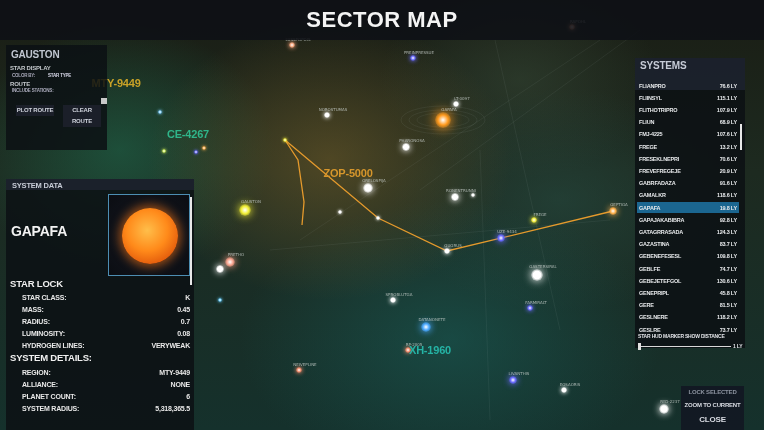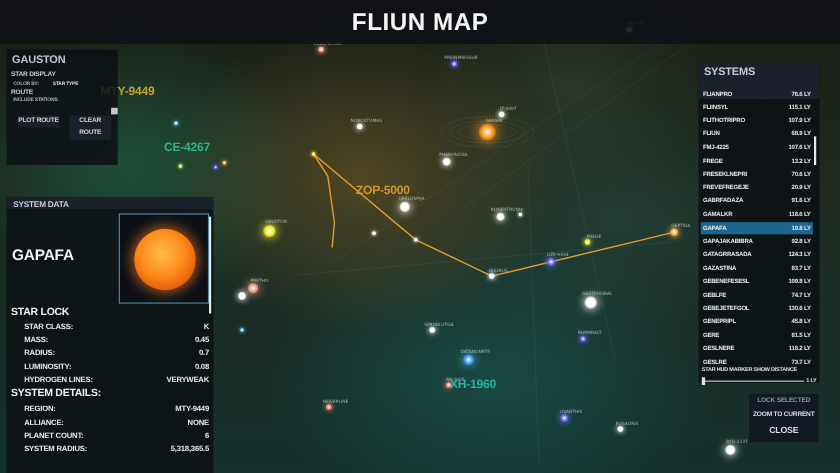--- a/index.html
+++ b/index.html
@@ -50,21 +50,21 @@
   #systems .phead { font-size: 10px; padding: 2px 5px; height: 32px; }
   .sysrow { position: absolute; left: 2px; width: 102px; height: 11px; font-size: 5.5px; color: #e8eaec; display: flex; justify-content: space-between; align-items: center; padding: 0 2px 0 2px; }
   .sysrow.sel { background: #1b6690; }
   #sysscrollbar { position: absolute; left: 105px; top: 66px; width: 2px; height: 26px; background: #e8e8e8; }
   #hudlabel { position: absolute; left: 638px; top: 333px; font-size: 5px; color: #e2e4e8; }
   #slider { position: absolute; left: 639px; top: 346px; width: 92px; height: 1px; background: #d8d8d8; }
   #sliderknob { position: absolute; left: 638px; top: 343px; width: 3px; height: 7px; background: #e0e0e0; }
   #slidervalue { position: absolute; left: 733px; top: 343px; font-size: 5px; color: #e2e4e8; }
 
   
-  #bottombtns { left: 681px; top: 358px; width: 63px; height: 44px; background: rgba(18,22,34,0.86); padding-left: 15px; }
+  #bottombtns { left: 681px; top: 386px; width: 63px; height: 44px; background: rgba(18,22,34,0.86); padding-left: 15px; }
   .bbtn { position: absolute; left: 0; width: 63px; text-align: center; font-size: 6px; color: #d8dbe2; }
   .bbtn.dim { color: #8d93a0; }
 </style>
 </head>
 <body>
 
 <div id="map">
   <svg id="routes" width="764" height="430" style="position:absolute;left:0;top:0;">
 
     <g stroke="rgba(200,210,210,0.12)" stroke-width="0.6" fill="none">
@@ -138,28 +138,28 @@
       <div class="star" style="left: 340px; top: 212px; width: 4px; height: 4px; background: radial-gradient(circle, rgb(255, 255, 255) 0%, rgb(255, 255, 255) 45%, rgba(0, 0, 0, 0) 100%); box-shadow: rgb(255, 255, 255) 0px 0px 3px;"></div>
       <div class="star" style="left: 160px; top: 112px; width: 4px; height: 4px; background: radial-gradient(circle, rgb(255, 255, 255) 0%, rgb(127, 208, 255) 45%, rgba(0, 0, 0, 0) 100%); box-shadow: rgb(127, 208, 255) 0px 0px 3px;"></div>
       <div class="star" style="left: 164px; top: 151px; width: 4px; height: 4px; background: radial-gradient(circle, rgb(255, 255, 255) 0%, rgb(212, 243, 90) 45%, rgba(0, 0, 0, 0) 100%); box-shadow: rgb(212, 243, 90) 0px 0px 3px;"></div>
       <div class="star" style="left: 196px; top: 152px; width: 4px; height: 4px; background: radial-gradient(circle, rgb(255, 255, 255) 0%, rgb(106, 106, 255) 45%, rgba(0, 0, 0, 0) 100%); box-shadow: rgb(106, 106, 255) 0px 0px 3px;"></div>
       <div class="star" style="left: 204px; top: 148px; width: 4px; height: 4px; background: radial-gradient(circle, rgb(255, 255, 255) 0%, rgb(255, 176, 74) 45%, rgba(0, 0, 0, 0) 100%); box-shadow: rgb(255, 176, 74) 0px 0px 3px;"></div>
       <div class="star" style="left: 220px; top: 300px; width: 4px; height: 4px; background: radial-gradient(circle, rgb(255, 255, 255) 0%, rgb(106, 208, 255) 45%, rgba(0, 0, 0, 0) 100%); box-shadow: rgb(106, 208, 255) 0px 0px 3px;"></div>
       <div class="star" style="left: 473px; top: 195px; width: 4px; height: 4px; background: radial-gradient(circle, rgb(255, 255, 255) 0%, rgb(255, 255, 255) 45%, rgba(0, 0, 0, 0) 100%); box-shadow: rgb(255, 255, 255) 0px 0px 3px;"></div>
     </div>
   <div id="regions-layer">
       <div class="region cond" style="left: 116px; top: 83px; color: rgb(201, 162, 39);">MTY-9449</div>
-      <div class="region cond" style="left: 170px; top: 134px; color: rgb(47, 181, 138);">CE-4267</div>
+      <div class="region cond" style="left: 188px; top: 134px; color: rgb(47, 181, 138);">CE-4267</div>
       <div class="region cond" style="left: 348px; top: 173px; color: rgb(214, 150, 44);">ZOP-5000</div>
       <div class="region cond" style="left: 430px; top: 350px; color: rgb(37, 179, 165);">XH-1960</div>
     </div>
 </div>
 
 <div id="topbar">
-  <div id="title" class="cond">FLIUN MAP</div>
+  <div id="title" class="cond">SECTOR MAP</div>
 </div>
 
 <div id="options" class="panel">
   <div class="h cond">GAUSTON</div>
   <div class="sub cond">STAR DISPLAY</div>
   <div style="position:relative;height:10px;">
     <span class="tiny cond" style="position:absolute;left:6px;top:2px;">COLOR BY:</span>
     <span class="tiny cond" style="position:absolute;left:42px;top:2px;color:#dde;">STAR TYPE</span>
   </div>
   <div class="sub cond" style="margin-top:0;">ROUTE</div>

